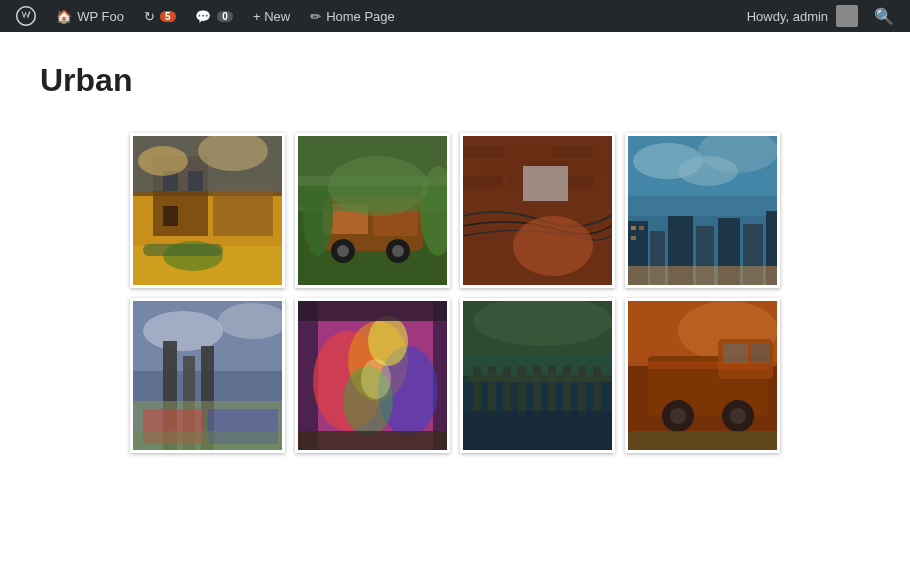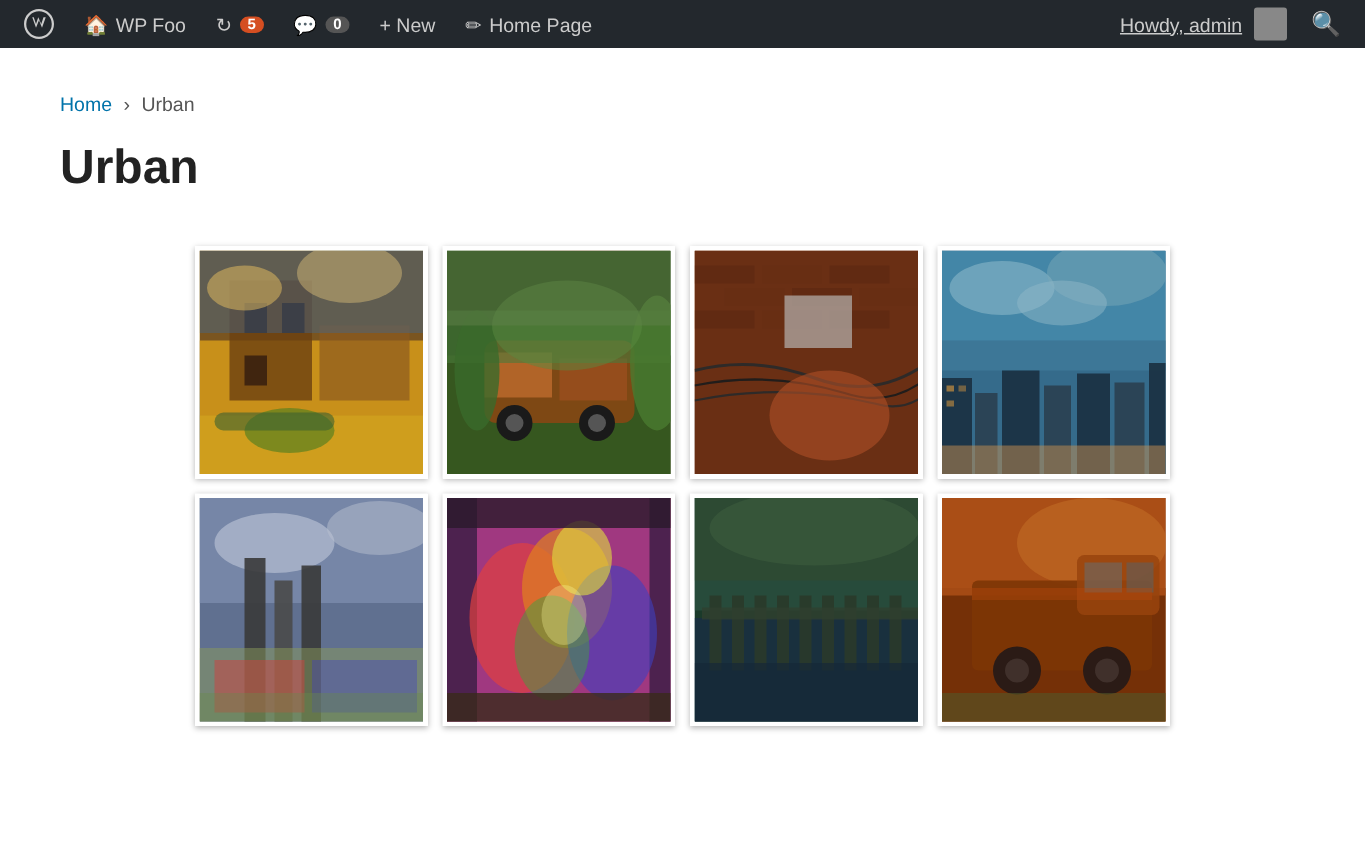--- a/index.html
+++ b/index.html
@@ -56,21 +56,20 @@
       padding: 0 5px;
       font-size: 10px;
       font-weight: bold;
       min-width: 16px;
       text-align: center;
     }
     .badge.zero { background: #555; }
     .howdy-text {
       color: #ccc;
       font-size: 13px;
-      text-decoration: underline;
     }
     .avatar {
       width: 22px;
       height: 22px;
       background: #888;
       border-radius: 2px;
       display: inline-block;
     }
     .search-icon-btn {
       color: #ccc;
@@ -169,25 +168,20 @@
     </div>
   </div>
   <div class="admin-bar-right">
     <span class="howdy-text">Howdy, admin</span>
     <span class="avatar"></span>
     <div class="search-icon-btn">🔍</div>
   </div>
 </div>
 
 <div class="main-wrapper">
-  <div class="breadcrumb">
-    <a href="#">Home</a>
-    <span class="breadcrumb-sep">›</span>
-    <span>Urban</span>
-  </div>
 
   <h1 class="page-title">Urban</h1>
 
   <div class="gallery-grid">
 
     <div class="gallery-item img-1" title="Urban industrial building with graffiti">
       <svg width="155" height="155" viewBox="0 0 155 155" xmlns="http://www.w3.org/2000/svg">
         <rect width="155" height="155" fill="#7a5520"></rect>
         <rect x="0" y="60" width="155" height="95" fill="#c8901a"></rect>
         <rect x="20" y="20" width="55" height="80" fill="#6b4010" opacity="0.8"></rect>

